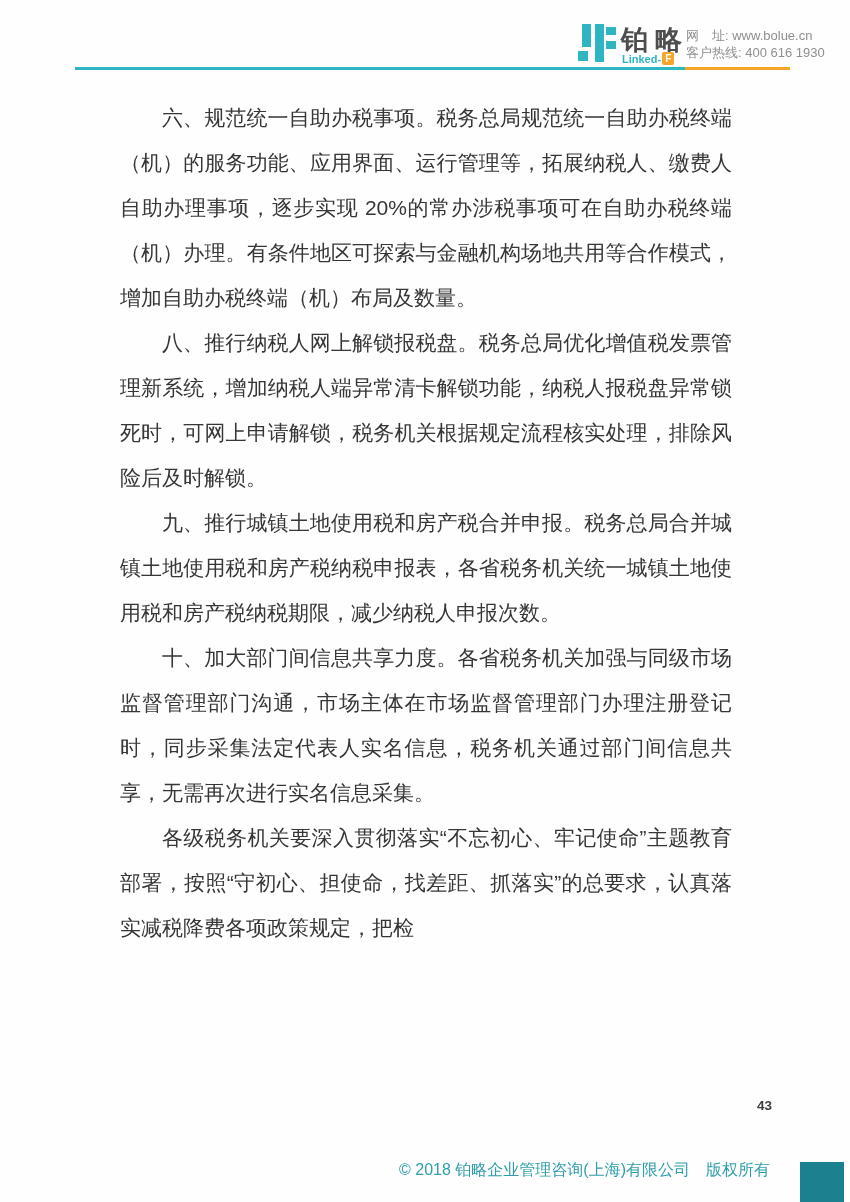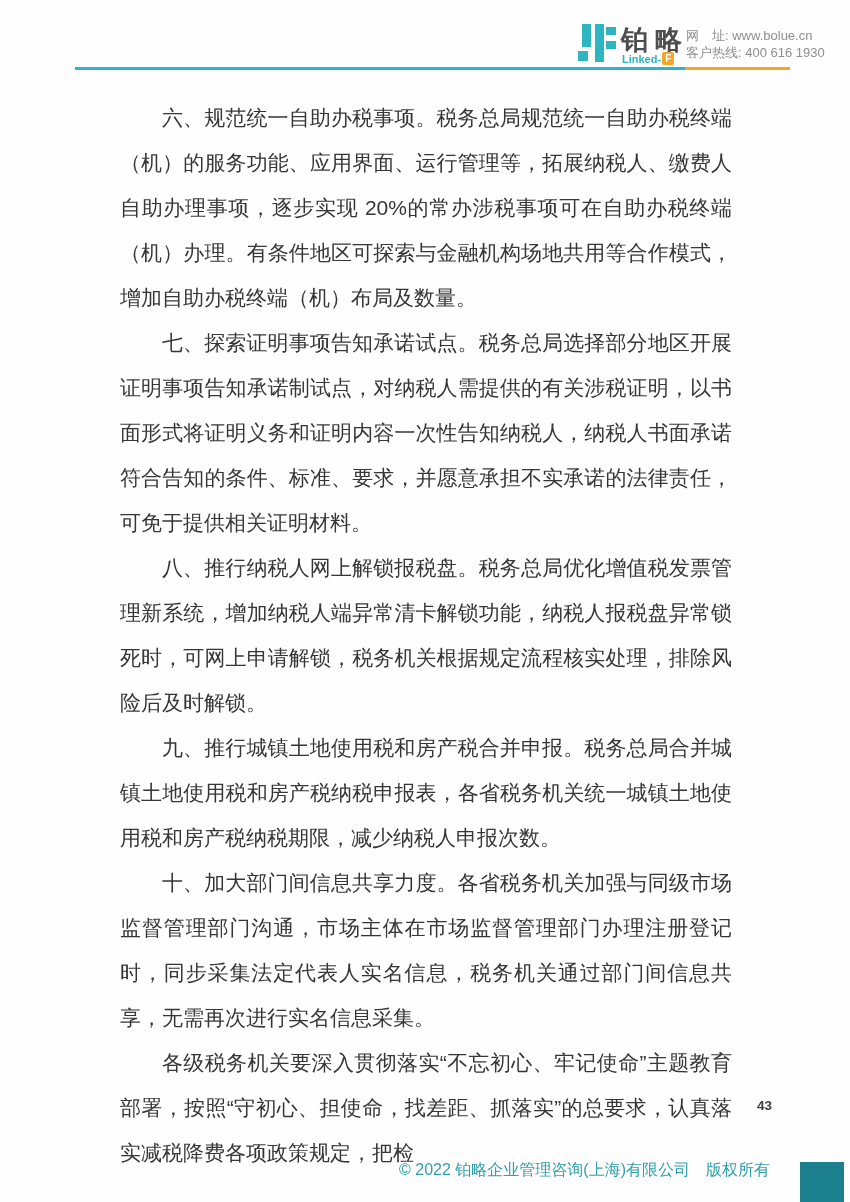--- a/index.html
+++ b/index.html
@@ -76,24 +76,23 @@
   </div>
 
   <div class="divider">
     <div class="seg-teal"></div>
     <div class="seg-orange"></div>
   </div>
 </div>
 
 <div class="doc-body">
   <p class="indent">六、规范统一自助办税事项。税务总局规范统一自助办税终端（机）的服务功能、应用界面、运行管理等，拓展纳税人、缴费人自助办理事项，逐步实现 20%的常办涉税事项可在自助办税终端（机）办理。有条件地区可探索与金融机构场地共用等合作模式，增加自助办税终端（机）布局及数量。</p>
-  <p class="indent">七、探索证明事项告知承诺试点。税务总局选择部分地区开展证明事项告知承诺制试点，对纳税人需提供的有关涉税证明，以书面形式将证明义务和证明内容一次性告知纳税人，纳税人书面承诺符合告知的条件、标准、要求，并愿意承担不实承诺的法律责任，可免于提供相关证明材料。</p>
   <p class="indent">八、推行纳税人网上解锁报税盘。税务总局优化增值税发票管理新系统，增加纳税人端异常清卡解锁功能，纳税人报税盘异常锁死时，可网上申请解锁，税务机关根据规定流程核实处理，排除风险后及时解锁。</p>
   <p class="indent">九、推行城镇土地使用税和房产税合并申报。税务总局合并城镇土地使用税和房产税纳税申报表，各省税务机关统一城镇土地使用税和房产税纳税期限，减少纳税人申报次数。</p>
   <p class="indent">十、加大部门间信息共享力度。各省税务机关加强与同级市场监督管理部门沟通，市场主体在市场监督管理部门办理注册登记时，同步采集法定代表人实名信息，税务机关通过部门间信息共享，无需再次进行实名信息采集。</p>
   <p class="indent">各级税务机关要深入贯彻落实“不忘初心、牢记使命”主题教育部署，按照“守初心、担使命，找差距、抓落实”的总要求，认真落实减税降费各项政策规定，把检</p>
 </div>
 
 <div class="page-number">43</div>
 
-<div class="copyright">© 2022  铂略企业管理咨询(上海)有限公司　版权所有</div>
+<div class="copyright">© 2018  铂略企业管理咨询(上海)有限公司　版权所有</div>
 
 <div class="corner-square"></div>
 
 </body></html>

